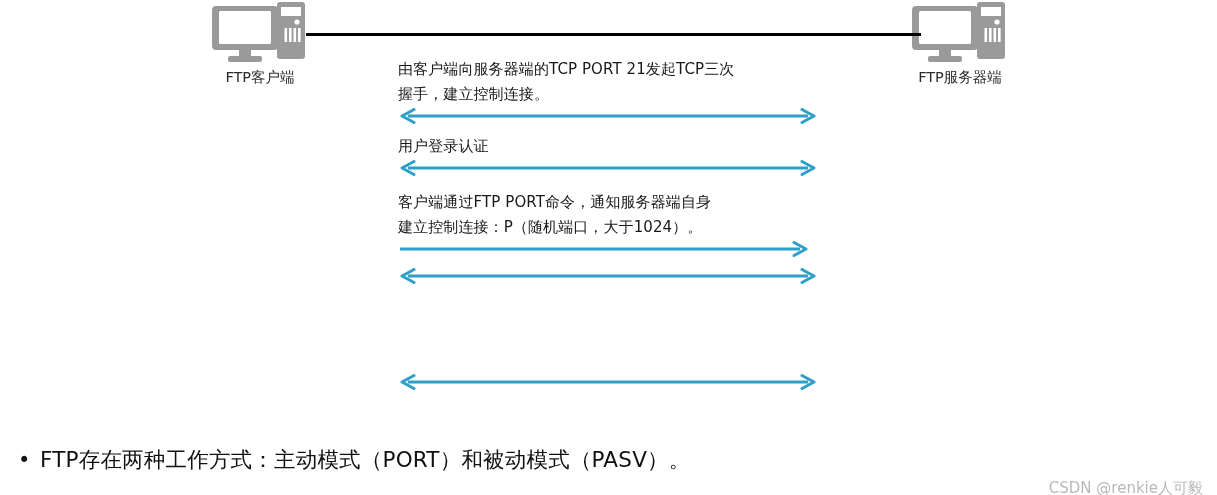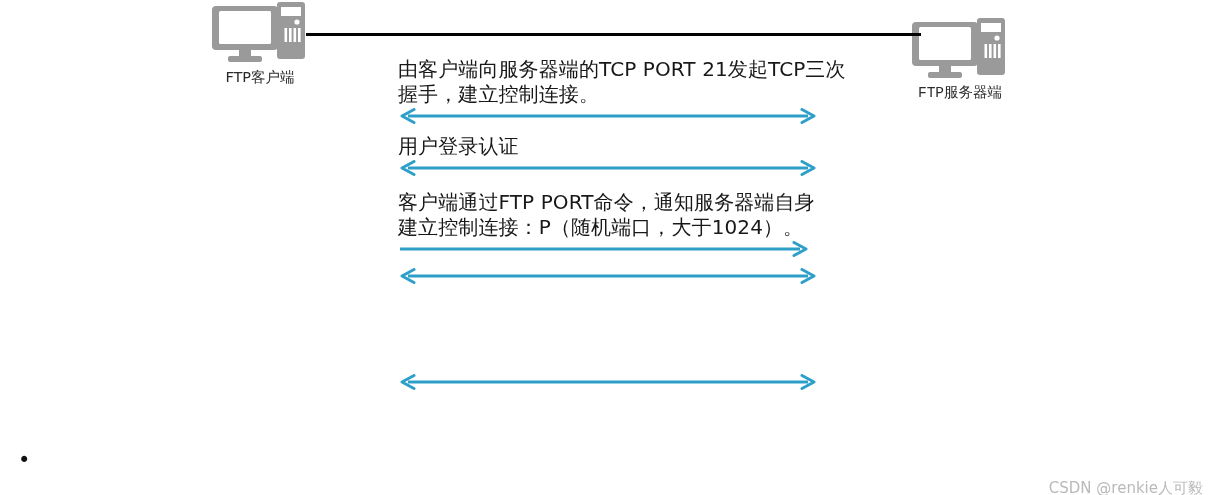--- a/index.html
+++ b/index.html
@@ -39,39 +39,39 @@
   }
   .node-label {
     display: block;
     margin-top: 2px;
     font-size: 14.5px;
     line-height: 18px;
     color: #2b2b2b;
     white-space: nowrap;
   }
   #node-client { left: 200px; top: 2px; }
-  #node-server { left: 900px; top: 18px; font-family: Liberation Mono, monospace; }
+  #node-server { left: 900px; top: 2px; }
 
   
   #link-line {
     position: absolute;
     left: 306px;
     top: 33px;
     width: 615px;
     height: 3px;
     background: #000000;
   }
 
   
   .msg {
     position: absolute;
     left: 398px;
   }
   .msg-text {
-    font-size: 20px;
+    font-size: 15px;
     line-height: 25px;
     color: #181818;
     white-space: pre-line;
     letter-spacing: 0.1px;
   }
   .msg-text.center { text-align: left; }
   .msg-arrow {
     display: block;
     margin-top: 1px;
   }
@@ -209,17 +209,18 @@
   <div class="msg" id="msg-5" style="top:373px; width:420px;">
     <svg class="msg-arrow" width="420" height="16" viewBox="0 0 420 16" aria-hidden="true">
       <line x1="10" y1="8" x2="410" y2="8" stroke="#2e9fc8" stroke-width="3"></line>
       <polyline points="16,1.5 4,8 16,14.5" fill="none" stroke="#2e9fc8" stroke-width="3" stroke-linecap="round" stroke-linejoin="round"></polyline>
       <polyline points="404,1.5 416,8 404,14.5" fill="none" stroke="#2e9fc8" stroke-width="3" stroke-linecap="round" stroke-linejoin="round"></polyline>
     </svg>
   </div>
 
   <div id="bullet-row">
     <span id="bullet-dot">•</span>
+    <span id="bullet-text">FTP存在两种工作方式：主动模式（PORT）和被动模式（PASV）。</span>
   </div>
 
   <div id="watermark">CSDN @renkie人可毅</div>
 
 </div>
 
 </body></html>

